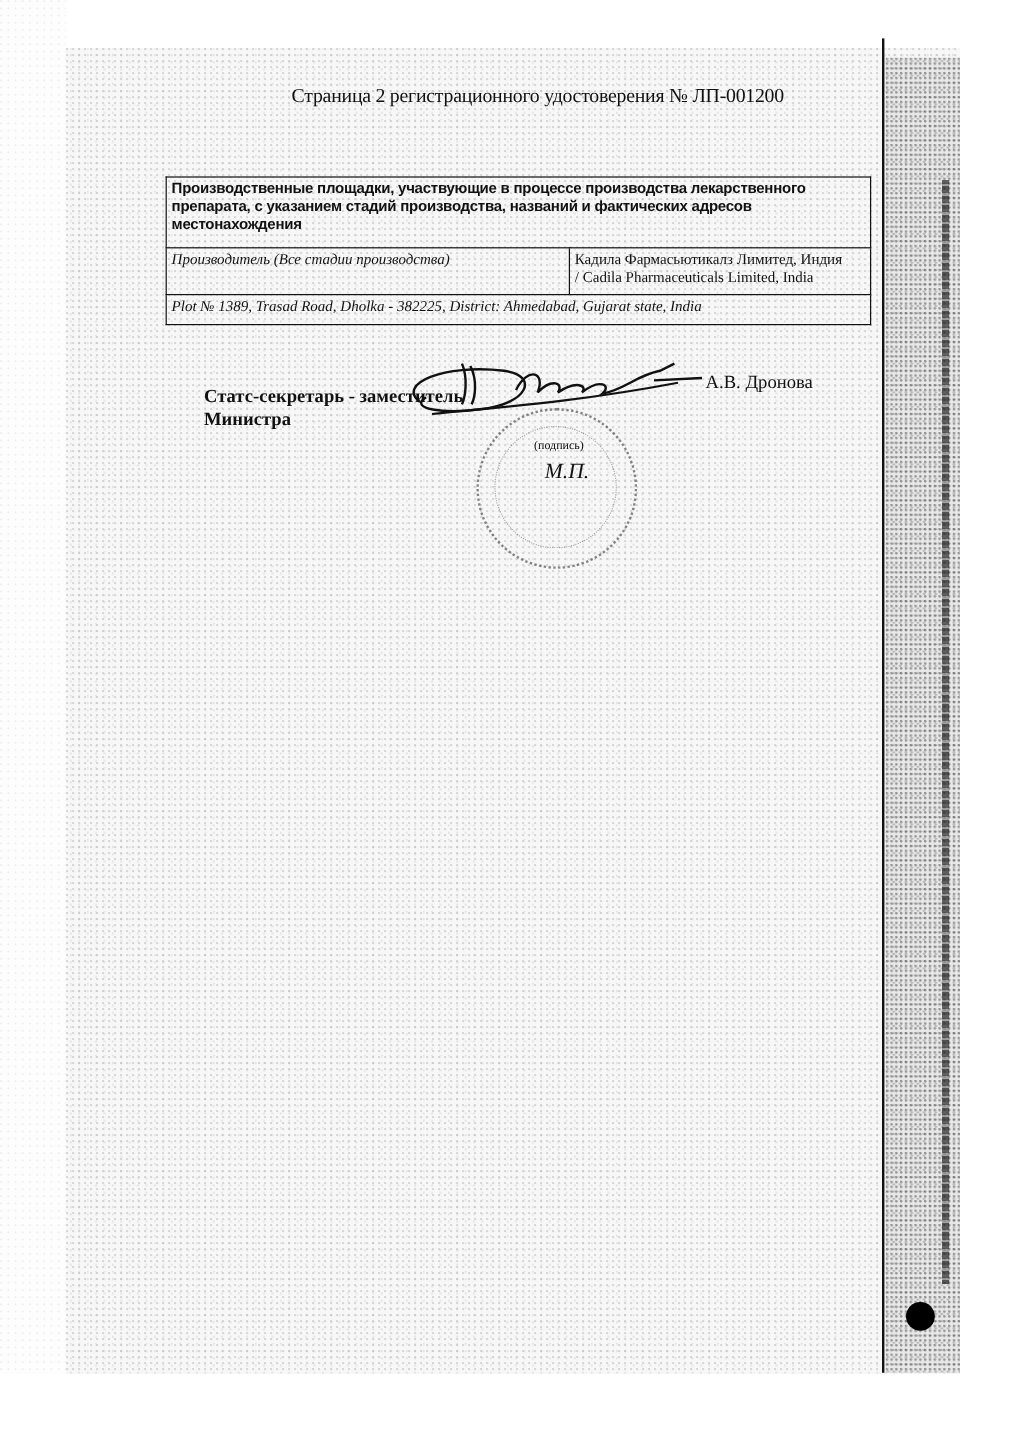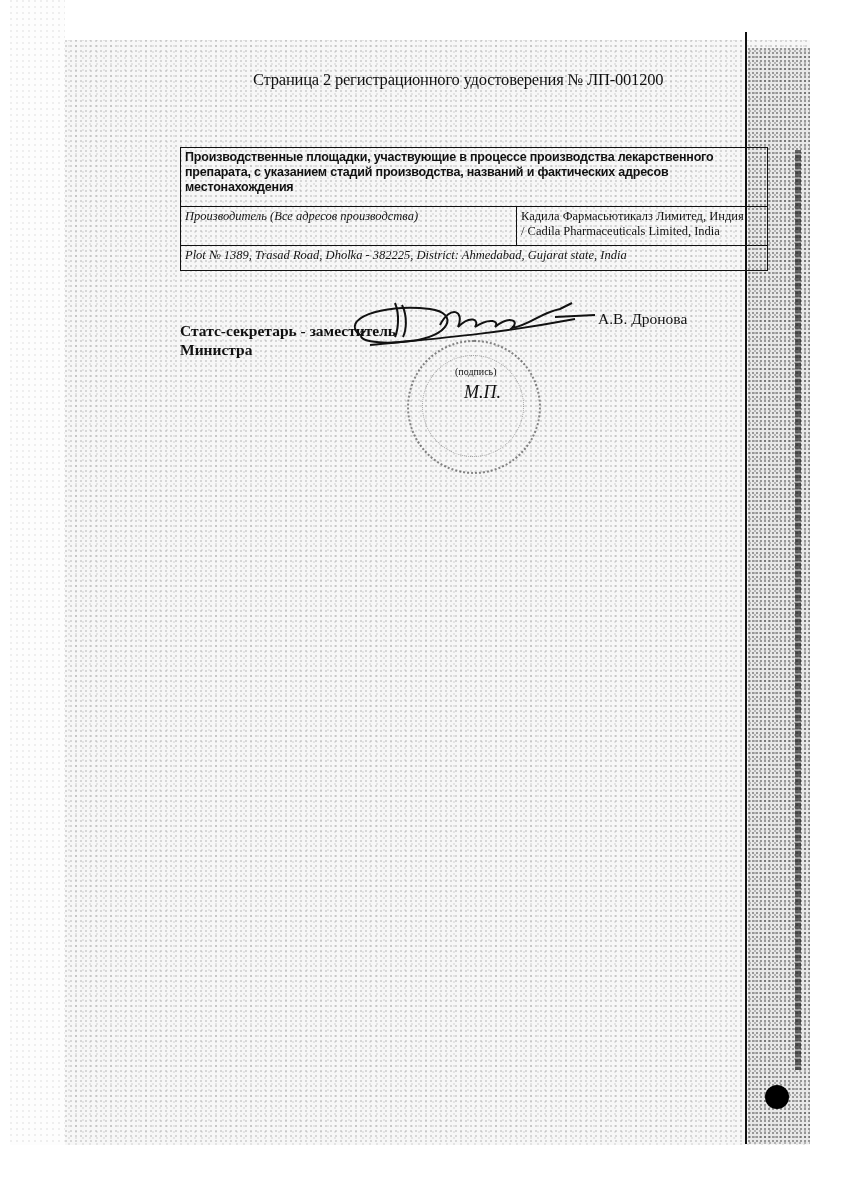--- a/index.html
+++ b/index.html
@@ -3,21 +3,21 @@
 <meta charset="utf-8">
 <style>
   html, body { margin: 0; padding: 0; }
   body {
     width: 849px; height: 1200px; position: relative; overflow: hidden;
     background: #ffffff;
     font-family: "Liberation Serif", "DejaVu Serif", serif;
     color: #111;
   }
   .page {
-    position: absolute; left: 10px; top: 0; width: 837px; height: 1200px;
+    position: absolute; left: 0; top: 0; width: 837px; height: 1200px;
     background-color: #f7f7f7;
     background-image:
       radial-gradient(circle at 1px 1px, rgba(0,0,0,0.13) 0.8px, transparent 1.2px),
       radial-gradient(circle at 3px 4px, rgba(0,0,0,0.08) 0.7px, transparent 1.1px);
     background-size: 5px 5px, 7px 6px;
   }
   .whiteband-top { position:absolute; left:0; top:0; width:849px; height:40px; background:#fff; }
   .whiteband-bottom { position:absolute; left:0; top:1145px; width:849px; height:55px; background:#fff; }
   .whiteband-right { position:absolute; left:800px; top:0; width:49px; height:1200px; background:#fff; }
   .whiteband-left { position:absolute; left:0; top:0; width:55px; height:1200px;
@@ -36,21 +36,21 @@
   .binding-edge { position:absolute; left:785px; top:150px; width:6px; height:920px;
     background: repeating-linear-gradient(180deg, #333 0 3px, #888 3px 5px, #222 5px 8px); opacity:0.75; }
   .hole { position:absolute; left:755px; top:1085px; width:24px; height:24px; border-radius:50%; background:#000; }
 
   .header-title {
     position:absolute; left:243px; top:70px; font-size:16.5px; letter-spacing:-0.2px; white-space:nowrap;
   }
 
   .sites-table {
     position:absolute; left:138px; top:147px; width:588px;
-    border:1.5px solid #111; border-collapse:collapse; background:transparent;margin-left:32px;
+    border:1.5px solid #111; border-collapse:collapse; background:transparent;
   }
   .sites-table td { border:1.5px solid #111; padding:2px 4px; vertical-align:top; font-size:12.5px; line-height:15px; }
   .cell-heading { font-weight:bold; font-family:"Liberation Sans", "DejaVu Sans", sans-serif; font-size:12px; letter-spacing:-0.2px; height:54px; }
   .cell-role { font-style:italic; height:34px; width:327px; }
   .cell-company { font-size:13px; }
   .cell-address { font-size:13px; height:20px;font-style:italic; }
 
   .signer-title {
     position:absolute; left:138px; top:321px; font-weight:bold; font-size:15.5px; line-height:19px;margin-left:32px;
   }
@@ -78,21 +78,21 @@
   <div class="hole"></div>
 
   <div class="header-title">Страница 2 регистрационного удостоверения № ЛП-001200</div>
 
   <table class="sites-table">
     <tbody>
         <tr>
       <td colspan="2" class="cell-heading">Производственные площадки, участвующие в процессе производства лекарственного препарата, с указанием стадий производства, названий и фактических адресов местонахождения</td>
     </tr>
     <tr>
-      <td class="cell-role">Производитель (Все адресов производства)</td>
+      <td class="cell-role">Производитель (Все стадии производства)</td>
       <td class="cell-company">
         <div>Кадила Фармасьютикалз Лимитед, Индия</div>
         <div>/ Cadila Pharmaceuticals Limited, India</div>
       </td>
     </tr>
     <tr>
       <td colspan="2" class="cell-address">Plot № 1389, Trasad Road, Dholka - 382225, District: Ahmedabad, Gujarat state, India</td>
     </tr>
   </tbody>
     </table>

